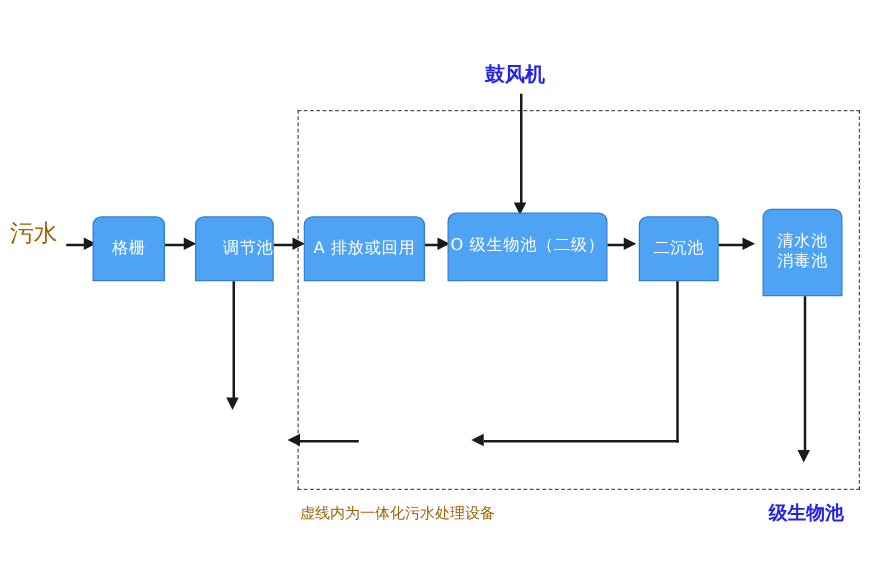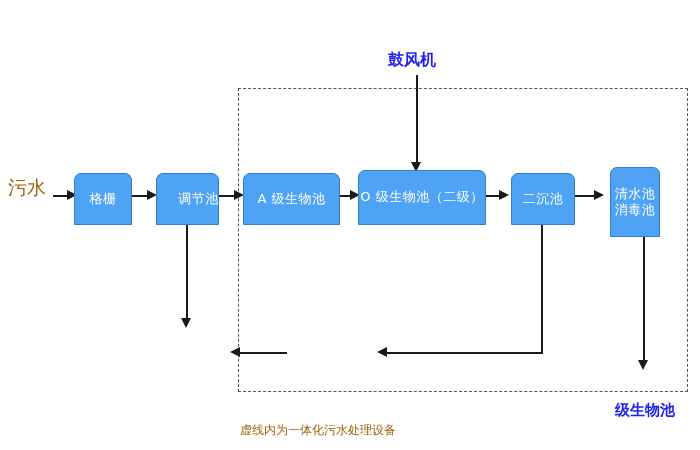--- a/index.html
+++ b/index.html
@@ -110,54 +110,54 @@
     <span>调节池</span>
   </div>
 
   <div class="hline" style="left:219px; top:195px; width:18px;"></div>
   <div class="arrow right" style="left:234px; top:190px;"></div>
 
   <div class="vline" style="left:186px; top:225px; height:96px;"></div>
   <div class="arrow down" style="left:181px; top:318px;"></div>
 
   <div class="node" style="left:243px; top:173px; width:97px; height:52px;">
-    <span>A 级生物池</span>
+    <span>A 排放或回用</span>
   </div>
 
   <div class="hline" style="left:340px; top:195px; width:13px;"></div>
   <div class="arrow right" style="left:350px; top:190px;"></div>
 
   <div class="node" style="left:358px; top:170px; width:128px; height:55px;">
     <span>O 级生物池（二级）</span>
   </div>
 
   <div class="hline" style="left:486px; top:195px; width:15px;"></div>
   <div class="arrow right" style="left:499px; top:190px;"></div>
 
   <div class="node" style="left:511px; top:173px; width:64px; height:52px;">
     <span>二沉池</span>
   </div>
 
   <div class="hline" style="left:575px; top:195px; width:21px;"></div>
   <div class="arrow right" style="left:594px; top:190px;"></div>
 
-  <div class="node" style="left:610px; top:167px; width:50px; height:70px;">
+  <div class="node" style="left:610px; top:167px; width:64px; height:70px;">
     <span class="line2">清水池</span>
     <span class="line2">消毒池</span>
   </div>
 
   <div class="vline" style="left:643px; top:237px; height:126px;"></div>
   <div class="arrow down" style="left:638px; top:360px;"></div>
 
   <div class="vline" style="left:541px; top:225px; height:129px;"></div>
   <div class="hline" style="left:387px; top:352px; width:156px;"></div>
   <div class="arrow left" style="left:377px; top:347px;"></div>
 
 
   <div class="hline" style="left:240px; top:352px; width:47px;"></div>
   <div class="arrow left" style="left:230px; top:347px;"></div>
 
 
-  <div class="text black" style="left:240px; top:424px; font-size:12px;">虚线内为一体化污水处理设备</div>
+  <div class="text black" style="left:240px; top:404px; font-size:12px;">虚线内为一体化污水处理设备</div>
 
   <div class="text blue" style="left:615px; top:403px; font-size:15px;">级生物池</div>
 
 </div>
 
 </body></html>

